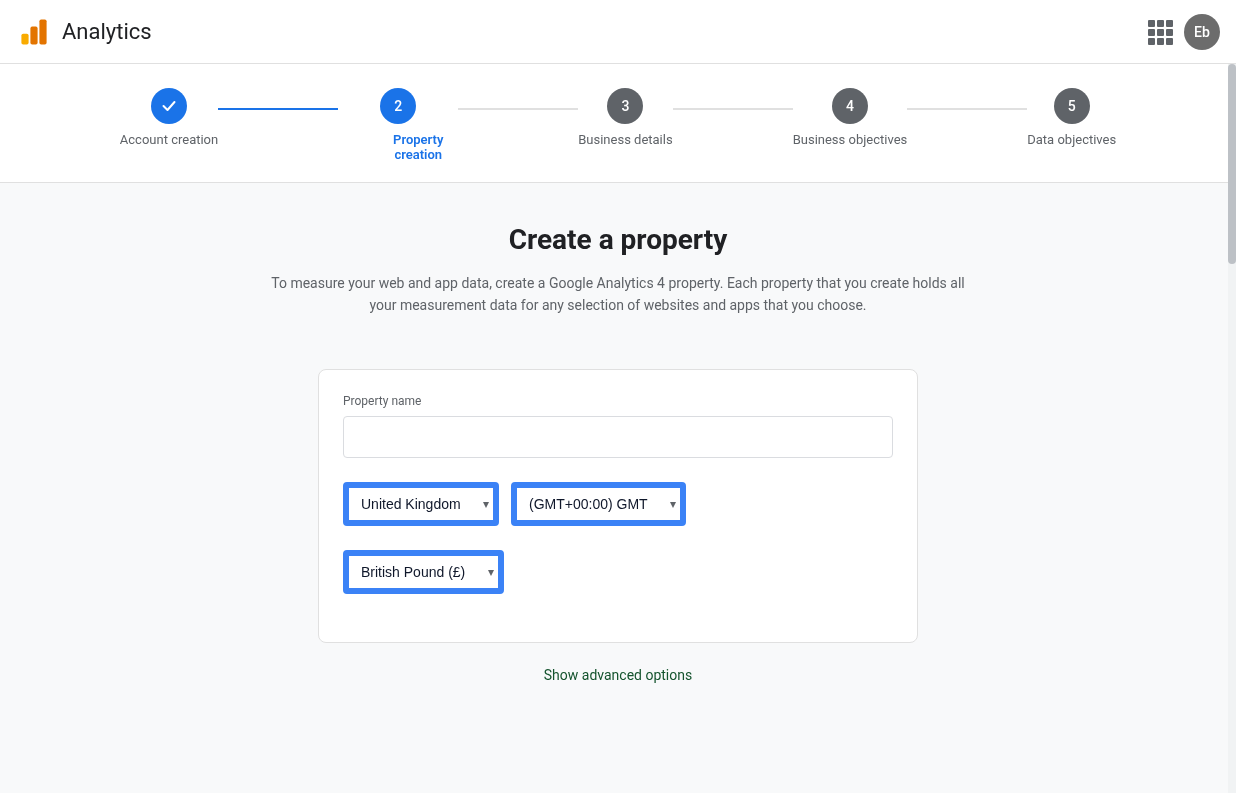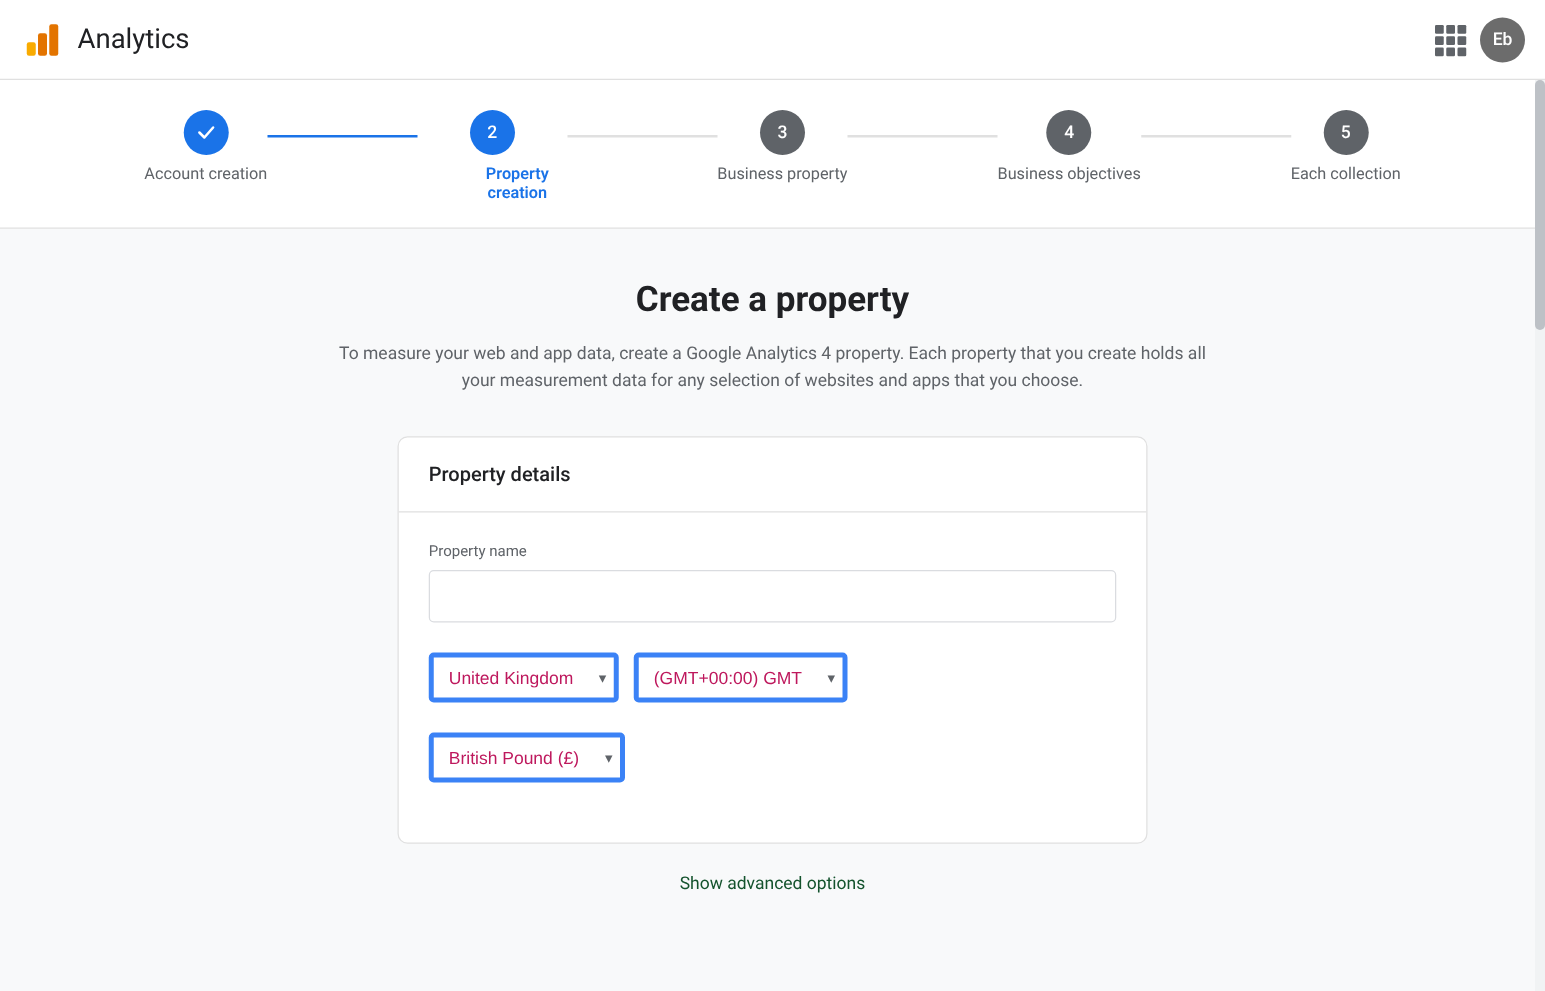--- a/index.html
+++ b/index.html
@@ -152,21 +152,21 @@
       font-weight: 700;
       color: #202124;
       margin-bottom: 16px;
     }
     .page-description {
       font-size: 14px;
       color: #5f6368;
       text-align: center;
       max-width: 720px;
       line-height: 1.6;
-      margin-bottom: 32px;
+      margin-bottom: 52px;
     }
 
     
     .card {
       background: #fff;
       border: 1px solid #e0e0e0;
       border-radius: 8px;
       width: 600px;
       padding: 0;
       margin-bottom: 24px;
@@ -223,25 +223,25 @@
       gap: 12px;
       align-items: center;
     }
     .select-wrapper {
       position: relative;
       display: inline-flex;
       align-items: center;
     }
     .select-field {
       appearance: none;
-      border: 4px solid #3b82f6;
+      border: 6px solid #3b82f6;
       border-radius: 4px;
       padding: 8px 32px 8px 12px;
       font-size: 14px;
-      color: #be185d;
+      color: #0f172a;
       background: #fff;
       cursor: pointer;
       outline: none;
     }
     .select-arrow {
       position: absolute;
       right: 10px;
       pointer-events: none;
       color: #5f6368;
       font-size: 12px;
@@ -337,51 +337,50 @@
       </div>
       <div class="step-label active">Property creation</div>
     </div>
 
     <div class="step-connector"></div>
 
     <div class="step">
       <div class="step-circle inactive">
         <span>3</span>
       </div>
-      <div class="step-label">Business property</div>
+      <div class="step-label">Business details</div>
     </div>
 
     <div class="step-connector"></div>
 
     <div class="step">
       <div class="step-circle inactive">
         <span>4</span>
       </div>
       <div class="step-label">Business objectives</div>
     </div>
 
     <div class="step-connector"></div>
 
     <div class="step">
       <div class="step-circle inactive">
         <span>5</span>
       </div>
-      <div class="step-label">Each collection</div>
+      <div class="step-label">Data objectives</div>
     </div>
 
   </div>
 </div>
 
 <div class="main-content">
 
   <h1 class="page-title">Create a property</h1>
   <p class="page-description">To measure your web and app data, create a Google Analytics 4 property. Each property that you create holds all your measurement data for any selection of websites and apps that you choose.</p>
 
   <div class="card">
-    <div class="card-header">Property details</div>
     <div class="card-body">
 
       <div class="field-group">
         <div class="field-label">
           <span>Property name</span>
         </div>
         <input type="text" class="text-input" placeholder="" style="">
       </div>
 
       <div class="field-group">

